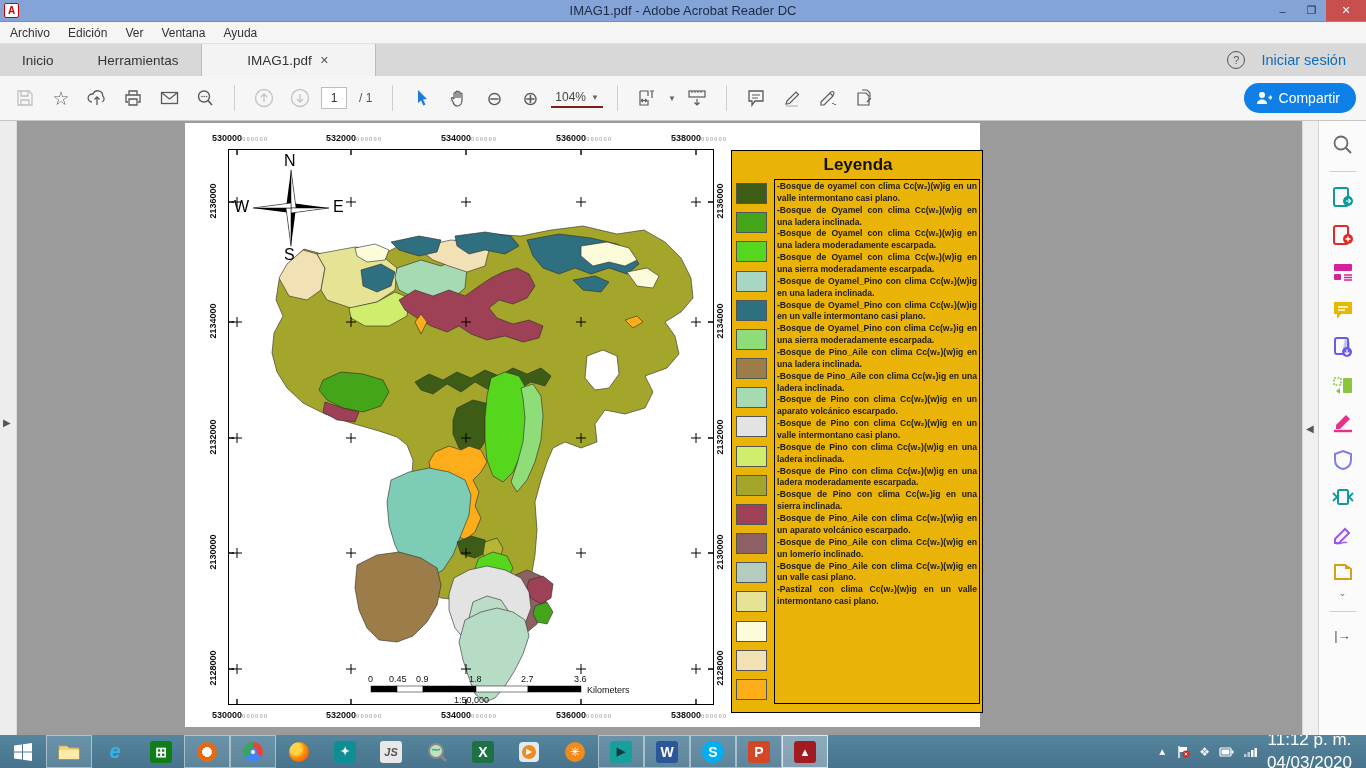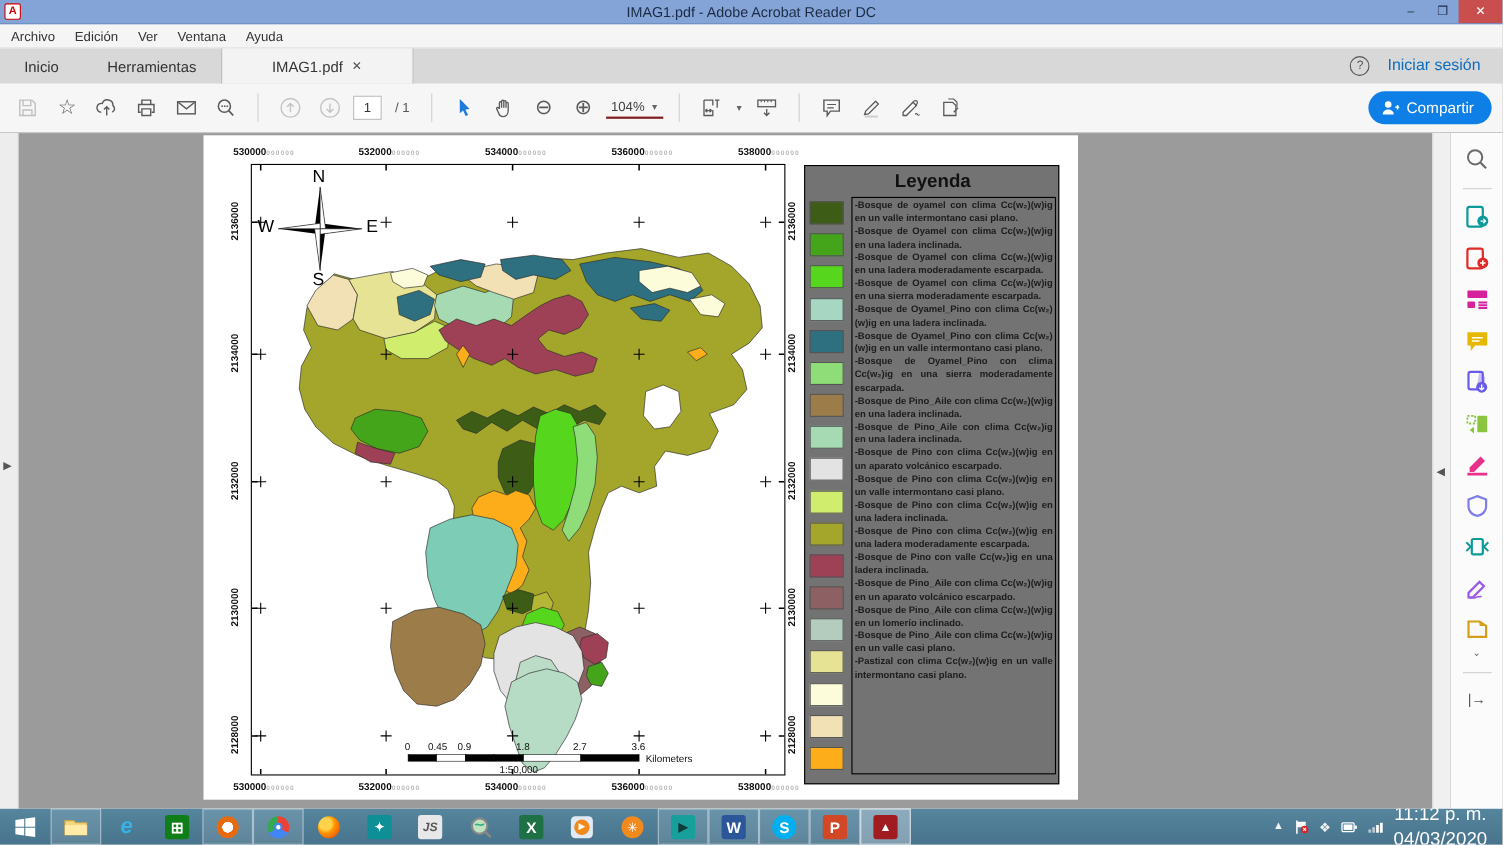--- a/index.html
+++ b/index.html
@@ -66,22 +66,22 @@
   
   .map-frame { position:absolute; left:43px; top:26px; width:486px; height:556px;
     border:1px solid #000; }
   .map-frame svg { position:absolute; left:0; top:0; }
   .axis-label { position:absolute; font-size:9px; font-weight:bold; color:#111;
     white-space:nowrap; }
   .axis-label .suffix { font-size:6px; color:#b5b5b5; letter-spacing:1px; }
   .axis-label.rot { transform:rotate(-90deg); transform-origin:center; width:46px; text-align:center;}
 
   
-  .legend { position:absolute; left:546px; top:27px; width:232px; height:563px;
-    border:1px solid #000; background:#737373; padding:2px 2px 2px 4px; }
+  .legend { position:absolute; left:546px; top:27px; width:252px; height:563px;
+    border:1px solid #000; background:#eab308; padding:2px 2px 2px 4px; }
   .legend-title { text-align:center; font-size:17px; font-weight:bold; color:#111;
     margin:2px 0 4px 0; }
   .legend-body { display:flex; height:525px; }
   .swatch-col { width:38px; display:flex; flex-direction:column; justify-content:space-between;
     padding:4px 0; }
   .swatch { width:31px; height:21px; border:1px solid #555; }
   .legend-texts { flex:1; border:1px solid #000; padding:1px 2px; overflow:hidden; }
   .legend-texts p { font-size:8.6px; line-height:1.38; color:#1c1c1c; font-weight:600;
     text-align:justify; }
 
@@ -421,21 +421,21 @@
             <p>-Bosque de Oyamel con clima Cc(w₂)(w)ig en una sierra moderadamente escarpada.</p>
             <p>-Bosque de Oyamel_Pino con clima Cc(w₂)(w)ig en una ladera inclinada.</p>
             <p>-Bosque de Oyamel_Pino con clima Cc(w₂)(w)ig en un valle intermontano casi plano.</p>
             <p>-Bosque de Oyamel_Pino con clima Cc(w₂)ig en una sierra moderadamente escarpada.</p>
             <p>-Bosque de Pino_Aile con clima Cc(w₂)(w)ig en una ladera inclinada.</p>
             <p>-Bosque de Pino_Aile con clima Cc(w₂)ig en una ladera inclinada.</p>
             <p>-Bosque de Pino con clima Cc(w₂)(w)ig en un aparato volcánico escarpado.</p>
             <p>-Bosque de Pino con clima Cc(w₂)(w)ig en un valle intermontano casi plano.</p>
             <p>-Bosque de Pino con clima Cc(w₂)(w)ig en una ladera inclinada.</p>
             <p>-Bosque de Pino con clima Cc(w₂)(w)ig en una ladera moderadamente escarpada.</p>
-            <p>-Bosque de Pino con valle Cc(w₂)ig en una ladera inclinada.</p>
+            <p>-Bosque de Pino con clima Cc(w₂)ig en una sierra inclinada.</p>
             <p>-Bosque de Pino_Aile con clima Cc(w₂)(w)ig en un aparato volcánico escarpado.</p>
             <p>-Bosque de Pino_Aile con clima Cc(w₂)(w)ig en un lomerío inclinado.</p>
             <p>-Bosque de Pino_Aile con clima Cc(w₂)(w)ig en un valle casi plano.</p>
             <p>-Pastizal con clima Cc(w₂)(w)ig en un valle intermontano casi plano.</p>
           </div>
         </div>
       </div>
     </div>
   </div>
 

